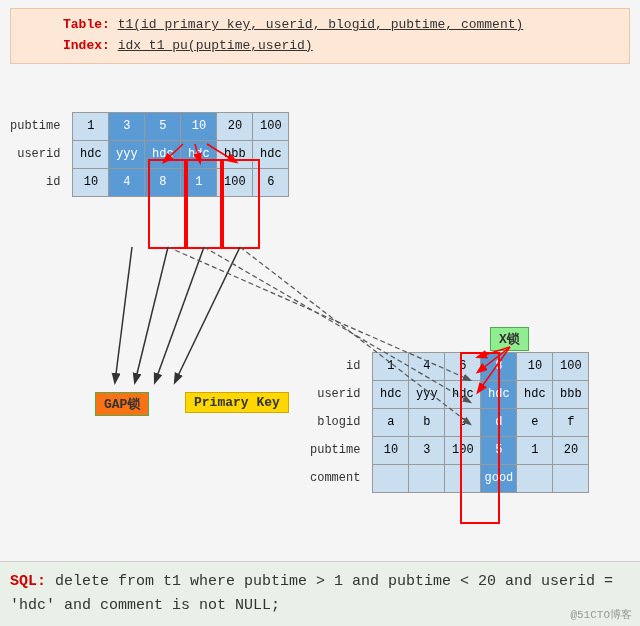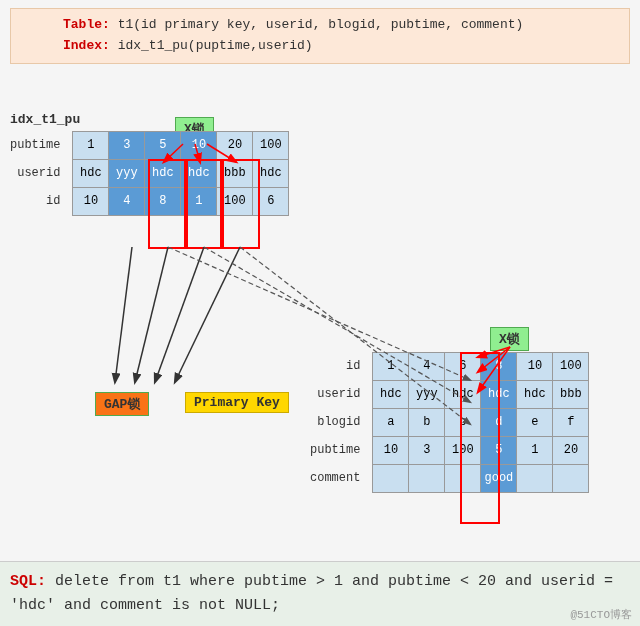--- a/index.html
+++ b/index.html
@@ -20,20 +20,21 @@
       margin: 8px 10px;
       line-height: 1.6;
     }
     .top-info .label {
       color: #cc0000;
       font-weight: bold;
       margin-left: 42px;
     }
     .top-info .value {
       color: #333;
+      text-decoration: underline;
     }
 
     .diagram-area {
       position: relative;
       width: 640px;
       height: 490px;
       margin-top: 4px;
     }
 
     
@@ -170,21 +171,20 @@
   <span class="value">t1(id primary key, userid, blogid, pubtime, comment)</span><br>
   <span class="label">Index:</span>
   <span class="value">idx_t1_pu(puptime,userid)</span>
 </div>
 
 <div class="diagram-area">
 
   <div class="x-lock-badge x-lock-left">X锁</div>
 
   <div class="index-table-container">
-    <div class="index-label">idx_t1_pu</div>
     <table class="data-table">
       <tbody>
           <tr>
         <td class="row-header">pubtime</td>
         <td>1</td>
         <td class="highlight-blue">3</td>
         <td class="highlight-blue">5</td>
         <td class="highlight-blue">10</td>
         <td>20</td>
         <td>100</td>

